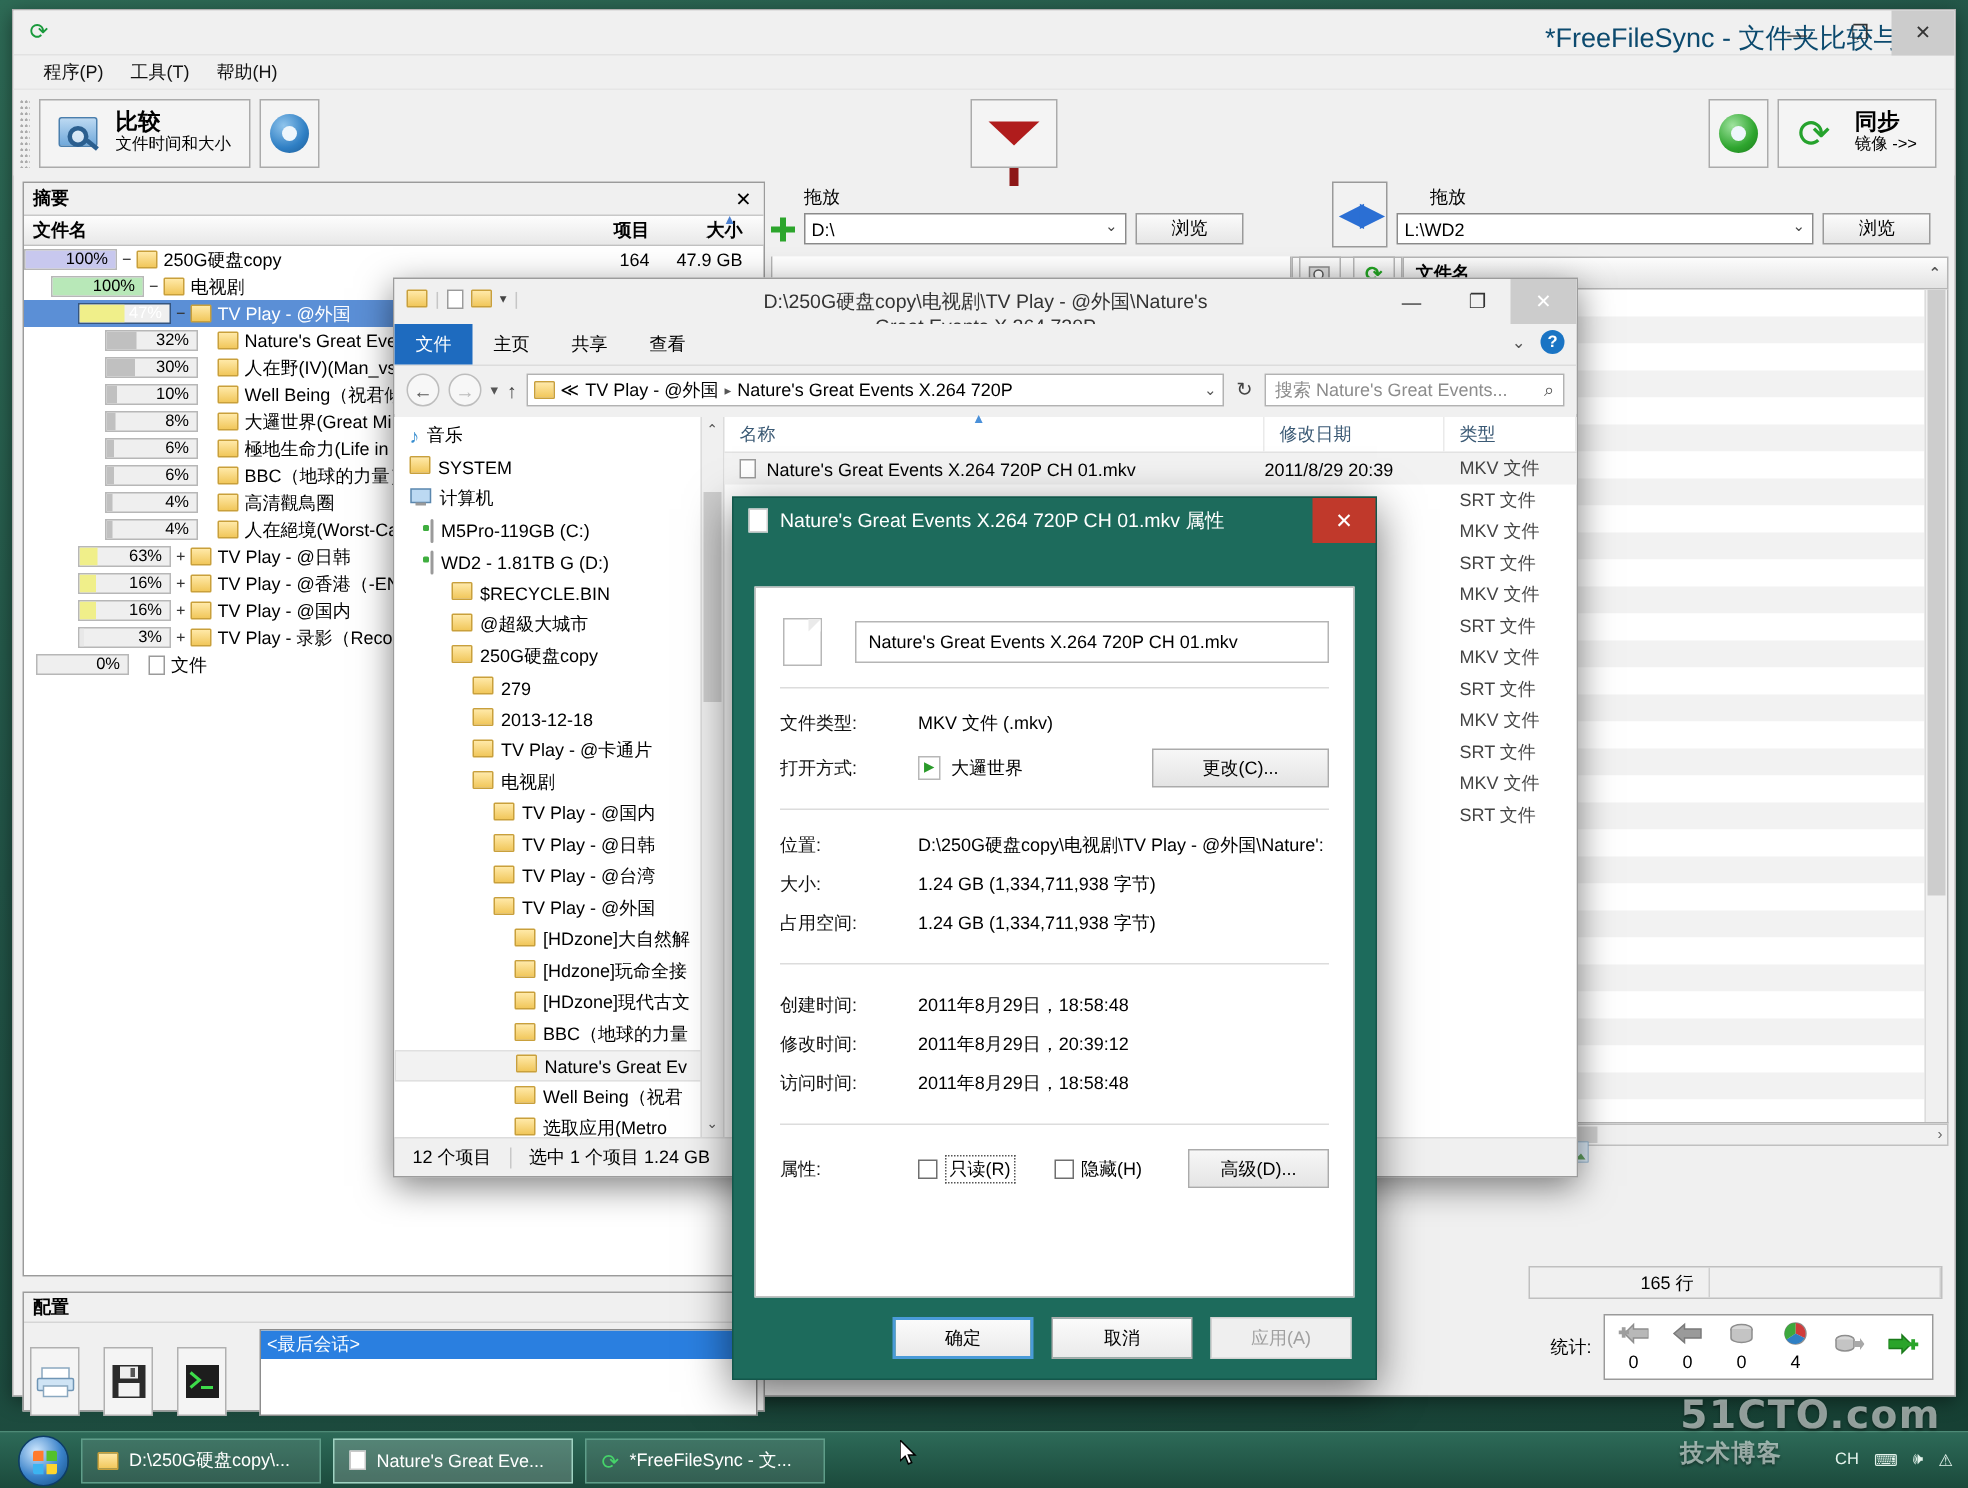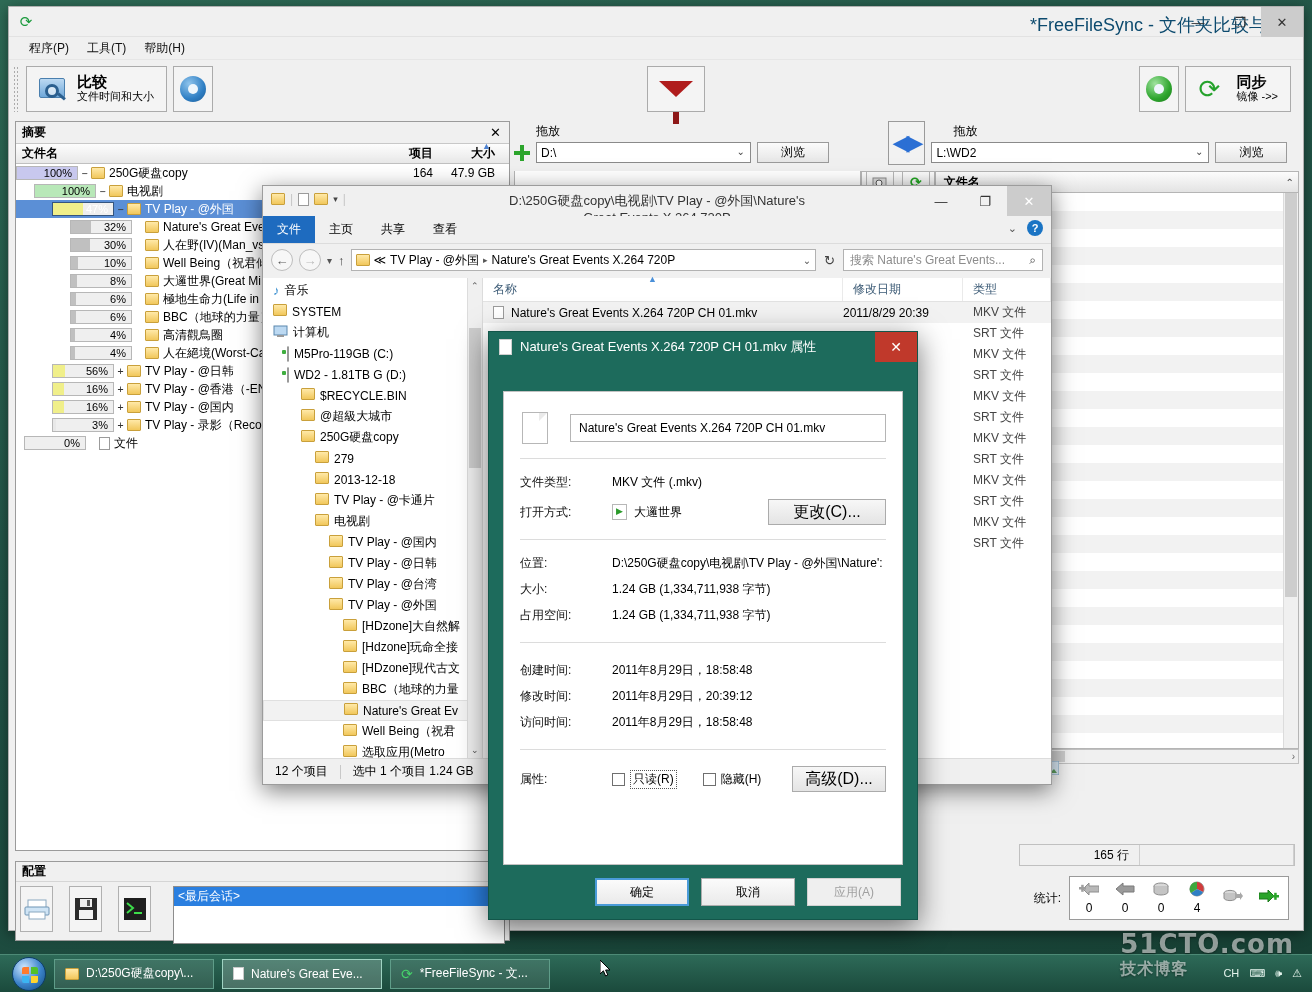--- a/index.html
+++ b/index.html
@@ -149,21 +149,21 @@
   
   .cfg-panel {
     position:absolute; left:6px; top:742px; width:495px; height:80px;
     background:#f0f0f0; border:1px solid #9b9b9b;
   }
   .cfg-head {
     height:20px; background:#f0f0f0; display:flex; align-items:center; padding:0 6px;
     font-weight:bold; font-size:12px; position:relative; border-bottom:1px solid #d5d5d5;
   }
   .cfg-head .x { position:absolute; right:8px; top:2px; font-weight:normal; }
-  .cfg-row { display:flex; padding:4px; gap:16px; }
+  .cfg-row { display:flex; padding:4px; gap:16px;align-items:flex-end; }
   .cfg-btn {
     width:33px;height:46px;border:1px solid #b0b0b0;background:#f4f4f4;
     display:flex;align-items:center;justify-content:center;
   }
   .cfg-list {
     flex:1; margin-left:6px; background:#fff; border:1px solid #8d8d8d; height:58px; overflow:hidden;
   }
   .cfg-list .sel { background:#2a7fe0; color:#fff; font-size:12px; padding:1px 4px; }
 
   
@@ -337,21 +337,21 @@
   .hr { height:1px; background:#dcdcdc; margin:10px 0; }
   .pr-row { display:flex; align-items:center; height:26px; font-size:12px; }
   .pr-row .lbl { width:92px; color:#111; }
   .pr-row .val { flex:1; white-space:nowrap; overflow:hidden; }
   .openwith-ico {
     width:15px;height:16px;background:#fff;border:1px solid #b7b7b7;margin-right:7px;position:relative;flex:none;
   }
   .openwith-ico::after{content:"\25B6";position:absolute;left:3px;top:1px;font-size:9px;color:#2a9a2a;}
   .pr-btn {
     height:26px; min-width:118px; border:1px solid #ababab;
-    background:linear-gradient(#f7f7f7,#e4e4e4); font-size:16px;
+    background:linear-gradient(#f7f7f7,#e4e4e4); font-size:12px;
     display:flex; align-items:center; justify-content:center;
   }
   .cbx { width:13px;height:13px;border:1px solid #6f6f6f;background:#fff;margin-right:5px;flex:none;}
   .focusbox { border:1px dotted #555; padding:0 2px; }
   .pr-footer {
     position:absolute; left:0; right:0; bottom:0; height:54px; display:flex;
     align-items:center; justify-content:flex-end; gap:12px; padding-right:16px;
   }
   .pr-fbtn {
     width:94px;height:28px;border:1px solid #adadad;background:linear-gradient(#fbfbfb,#eaeaea);
@@ -567,21 +567,21 @@
             <div style="width: 54px; flex: 0 0 auto;"></div>
             <div class="bar" style="width: 62px;"><div class="fill" style="width: 4px; background: rgb(192, 192, 192);"></div><span>4%</span></div>
             <div class="exp"></div>
             <span class="fold"></span>
             <div class="tlabel" style="flex: 1 1 0%;">人在絕境(Worst-Ca</div>
             <div style="width: 74px; text-align: right; flex: 0 0 auto;"></div>
             <div style="width: 76px; text-align: right; padding-right: 14px; flex: 0 0 auto;"></div>
           </div>
           <div class="trow">
             <div style="width: 36px; flex: 0 0 auto;"></div>
-            <div class="bar" style="width: 62px;"><div class="fill" style="width: 12px; background: rgb(240, 239, 138);"></div><span>56%</span></div>
+            <div class="bar" style="width: 62px;"><div class="fill" style="width: 12px; background: rgb(240, 239, 138);"></div><span>63%</span></div>
             <div class="exp">+</div>
             <span class="fold"></span>
             <div class="tlabel" style="flex: 1 1 0%;">TV Play - @日韩</div>
             <div style="width: 74px; text-align: right; flex: 0 0 auto;"></div>
             <div style="width: 76px; text-align: right; padding-right: 14px; flex: 0 0 auto;"></div>
           </div>
           <div class="trow">
             <div style="width: 36px; flex: 0 0 auto;"></div>
             <div class="bar" style="width: 62px;"><div class="fill" style="width: 11px; background: rgb(240, 239, 138);"></div><span>16%</span></div>
             <div class="exp">+</div>

